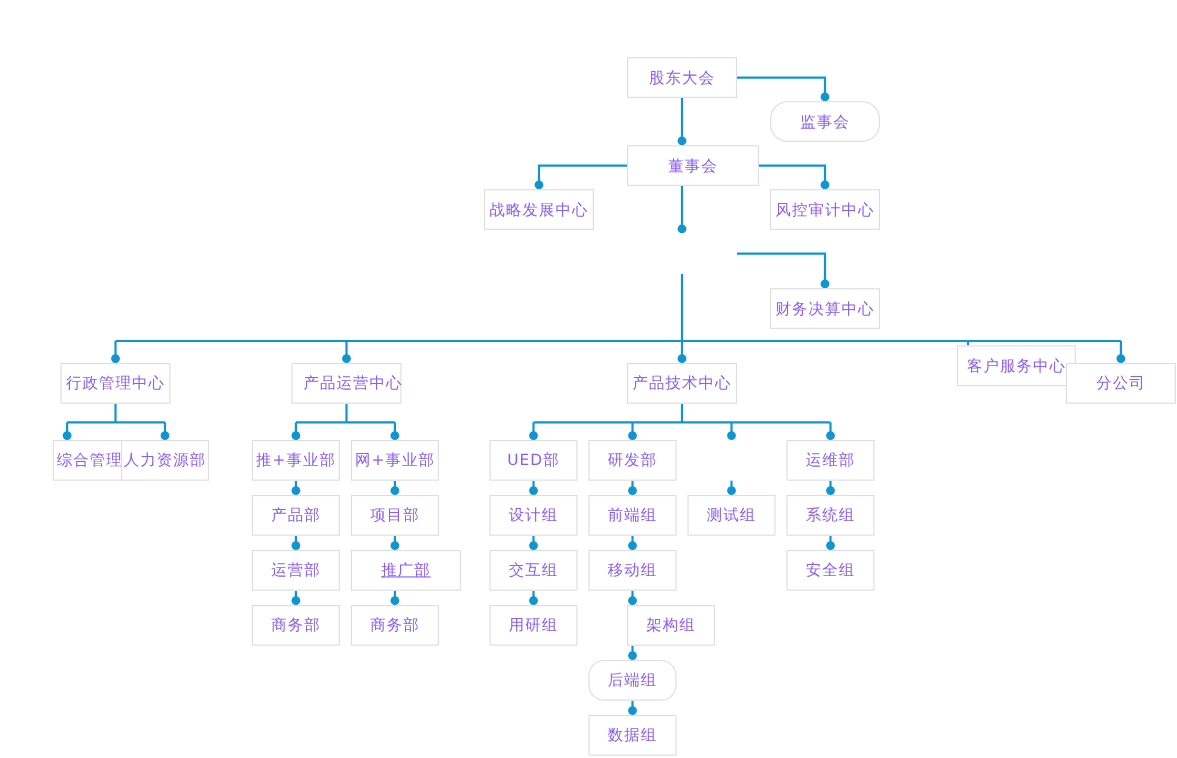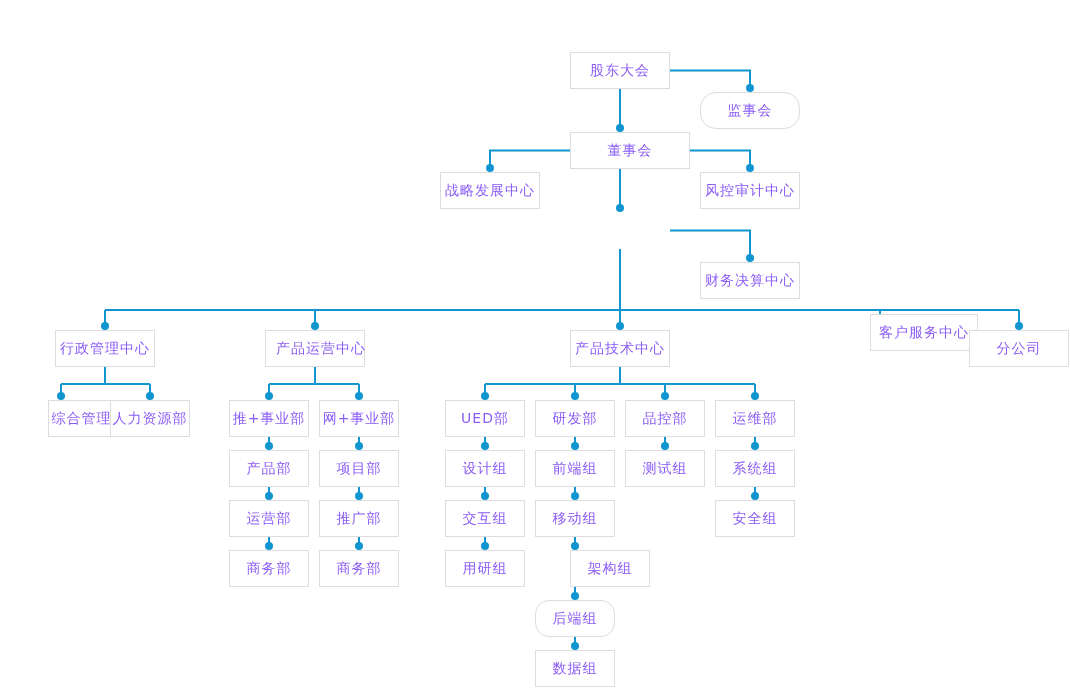--- a/index.html
+++ b/index.html
@@ -134,30 +134,29 @@
     <div class="node" style="left: 265px; top: 330px; width: 100px; height: 37px; padding-left: 12px;">产品运营中心</div>
     <div class="node" style="left: 570px; top: 330px; width: 100px; height: 37px;">产品技术中心</div>
     <div class="node" style="left: 830px; top: 314px; width: 108px; height: 37px; margin-left: 40px;">客户服务中心</div>
     <div class="node" style="left: 969px; top: 330px; width: 100px; height: 37px;">分公司</div>
     <div class="node" style="left: 36px; top: 400px; width: 82px; height: 37px; margin-left: 12px;">综合管理部</div>
     <div class="node" style="left: 110px; top: 400px; width: 80px; height: 37px;">人力资源部</div>
     <div class="node" style="left: 229px; top: 400px; width: 80px; height: 37px;">推+事业部</div>
     <div class="node" style="left: 319px; top: 400px; width: 80px; height: 37px;">网+事业部</div>
     <div class="node" style="left: 445px; top: 400px; width: 80px; height: 37px;">UED部</div>
     <div class="node" style="left: 535px; top: 400px; width: 80px; height: 37px;">研发部</div>
-    <div class="node" style="left: 625px; top: 400px; width: 80px; height: 37px;">品控部</div>
     <div class="node" style="left: 715px; top: 400px; width: 80px; height: 37px;">运维部</div>
     <div class="node" style="left: 229px; top: 450px; width: 80px; height: 37px;">产品部</div>
     <div class="node" style="left: 319px; top: 450px; width: 80px; height: 37px;">项目部</div>
     <div class="node" style="left: 445px; top: 450px; width: 80px; height: 37px;">设计组</div>
     <div class="node" style="left: 535px; top: 450px; width: 80px; height: 37px;">前端组</div>
     <div class="node" style="left: 625px; top: 450px; width: 80px; height: 37px;">测试组</div>
     <div class="node" style="left: 715px; top: 450px; width: 80px; height: 37px;">系统组</div>
     <div class="node" style="left: 229px; top: 500px; width: 80px; height: 37px;">运营部</div>
-    <div class="node" style="left: 319px; top: 500px; width: 80px; height: 37px;">推广部</div>
+    <div class="node" style="left: 319px; top: 500px; width: 100px; height: 37px; text-decoration: underline;">推广部</div>
     <div class="node" style="left: 445px; top: 500px; width: 80px; height: 37px;">交互组</div>
     <div class="node" style="left: 535px; top: 500px; width: 80px; height: 37px;">移动组</div>
     <div class="node" style="left: 715px; top: 500px; width: 80px; height: 37px;">安全组</div>
     <div class="node" style="left: 229px; top: 550px; width: 80px; height: 37px;">商务部</div>
     <div class="node" style="left: 319px; top: 550px; width: 80px; height: 37px;">商务部</div>
     <div class="node" style="left: 445px; top: 550px; width: 80px; height: 37px;">用研组</div>
     <div class="node" style="left: 535px; top: 550px; width: 80px; height: 37px; margin-left: 35px;">架构组</div>
     <div class="node" style="left: 535px; top: 600px; width: 80px; height: 37px; border-radius: 14px;">后端组</div>
     <div class="node" style="left: 535px; top: 650px; width: 80px; height: 37px;">数据组</div>
   </div>

